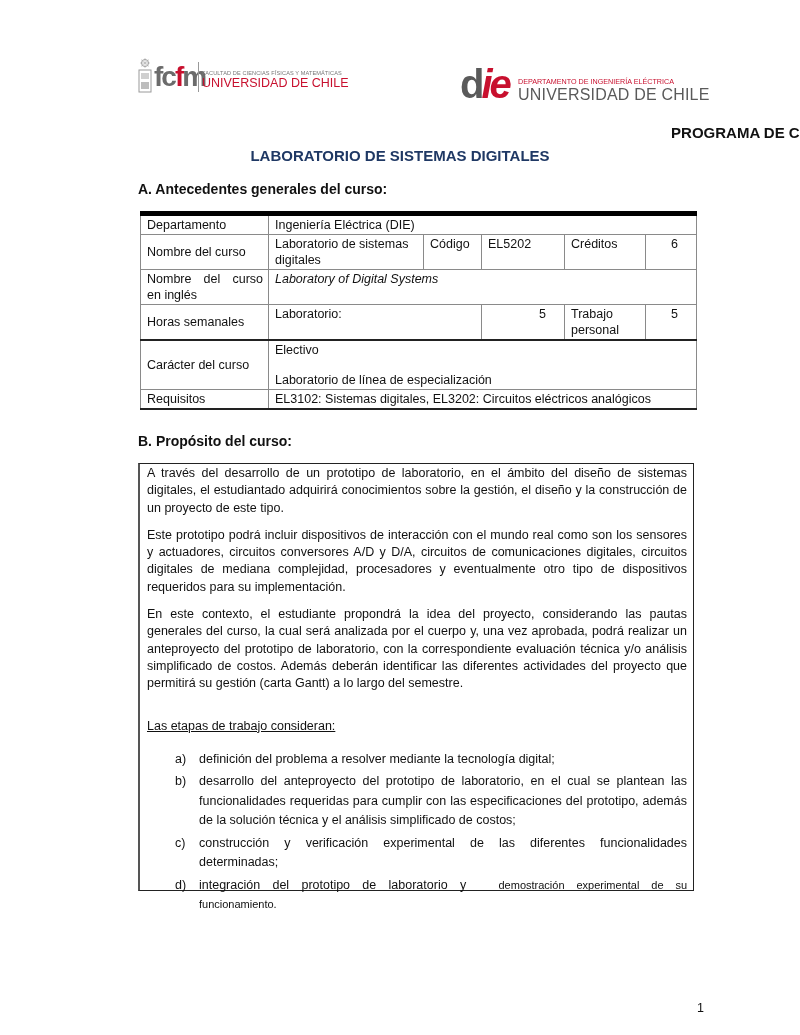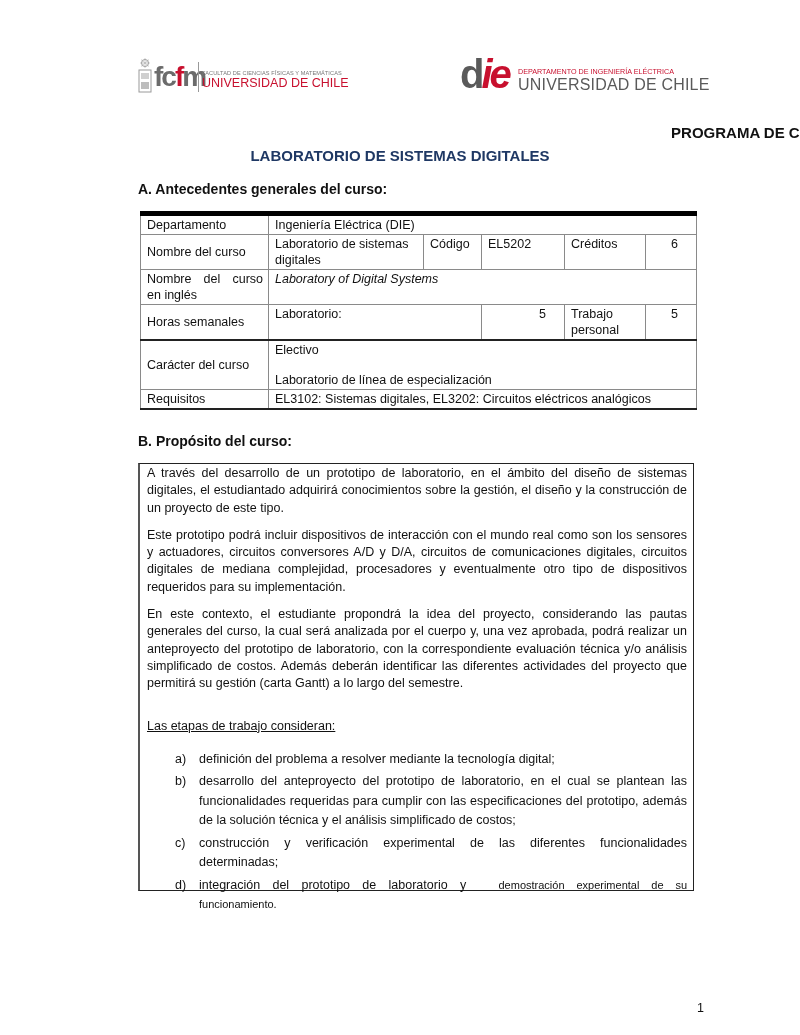--- a/index.html
+++ b/index.html
@@ -9,21 +9,21 @@
   
   .logo-fcfm { position: absolute; left: 138px; top: 58px; height: 40px; width: 180px; }
   .fcfm-crest { position: absolute; left: 0; top: 0; width: 14px; height: 36px; }
   .fcfm-word { position: absolute; left: 16px; top: 4px; font-family: "Liberation Sans", sans-serif;
                font-size: 28px; font-weight: bold; color: #6b6b6b; letter-spacing: -2px; line-height: 30px; }
   .fcfm-word .f2 { color: #c8102e; }
   .fcfm-sep { position: absolute; left: 60px; top: 4px; width: 1px; height: 30px; background: #999; }
   .fcfm-small { position: absolute; left: 64px; top: 12px; font-size: 5.6px; color: #777; white-space: nowrap; letter-spacing: 0.1px; }
   .fcfm-big { position: absolute; left: 64px; top: 18px; font-size: 12.5px; color: #c8102e; white-space: nowrap; letter-spacing: 0px; }
 
-  .logo-die { position: absolute; left: 460px; top: 56px; height: 42px; width: 190px; }
+  .logo-die { position: absolute; left: 460px; top: 66px; height: 42px; width: 190px; }
   .die-word { position: absolute; left: 0; top: -4px; font-size: 40px; font-weight: bold; color: #5a5a5a;
               letter-spacing: -3px; line-height: 44px; font-family: "Liberation Sans", sans-serif; }
   .die-word .i { color: #c8102e; font-style: italic; }
   .die-small { position: absolute; left: 58px; top: 11px; font-size: 7.2px; color: #c8102e; white-space: nowrap; }
   .die-big { position: absolute; left: 58px; top: 20px; font-size: 16px; color: #5a5a5a; white-space: nowrap; letter-spacing: 0.2px; }
 
   
   .title-main { position: absolute; left: 0; width: 800px; top: 124px; text-align: right;
                 font-family: "Liberation Sans", sans-serif; font-weight: bold; font-size: 15px; color: #111; margin-left: 43px; }
   .title-sub { position: absolute; left: 0; width: 800px; top: 147px; text-align: center;

